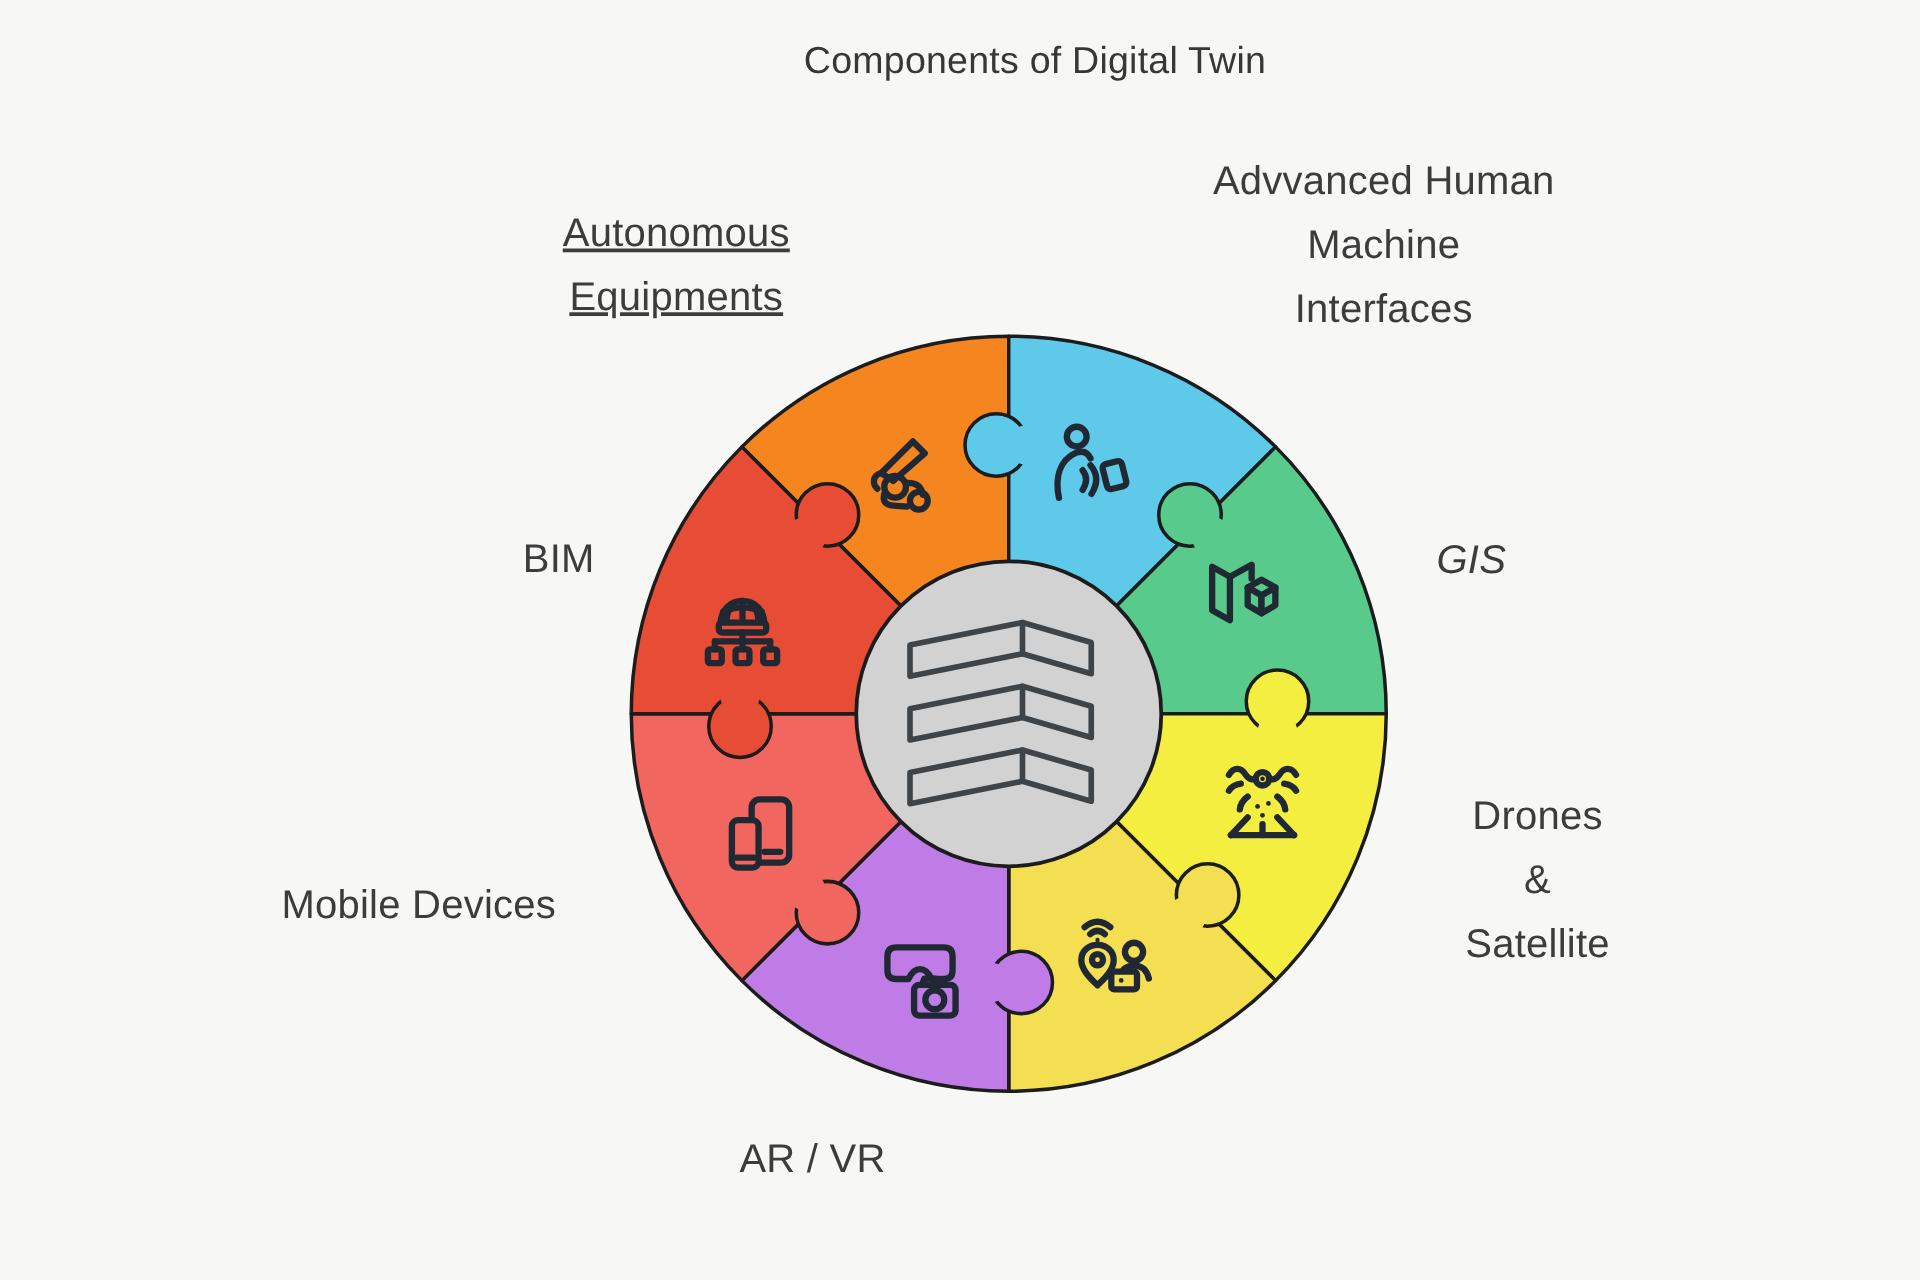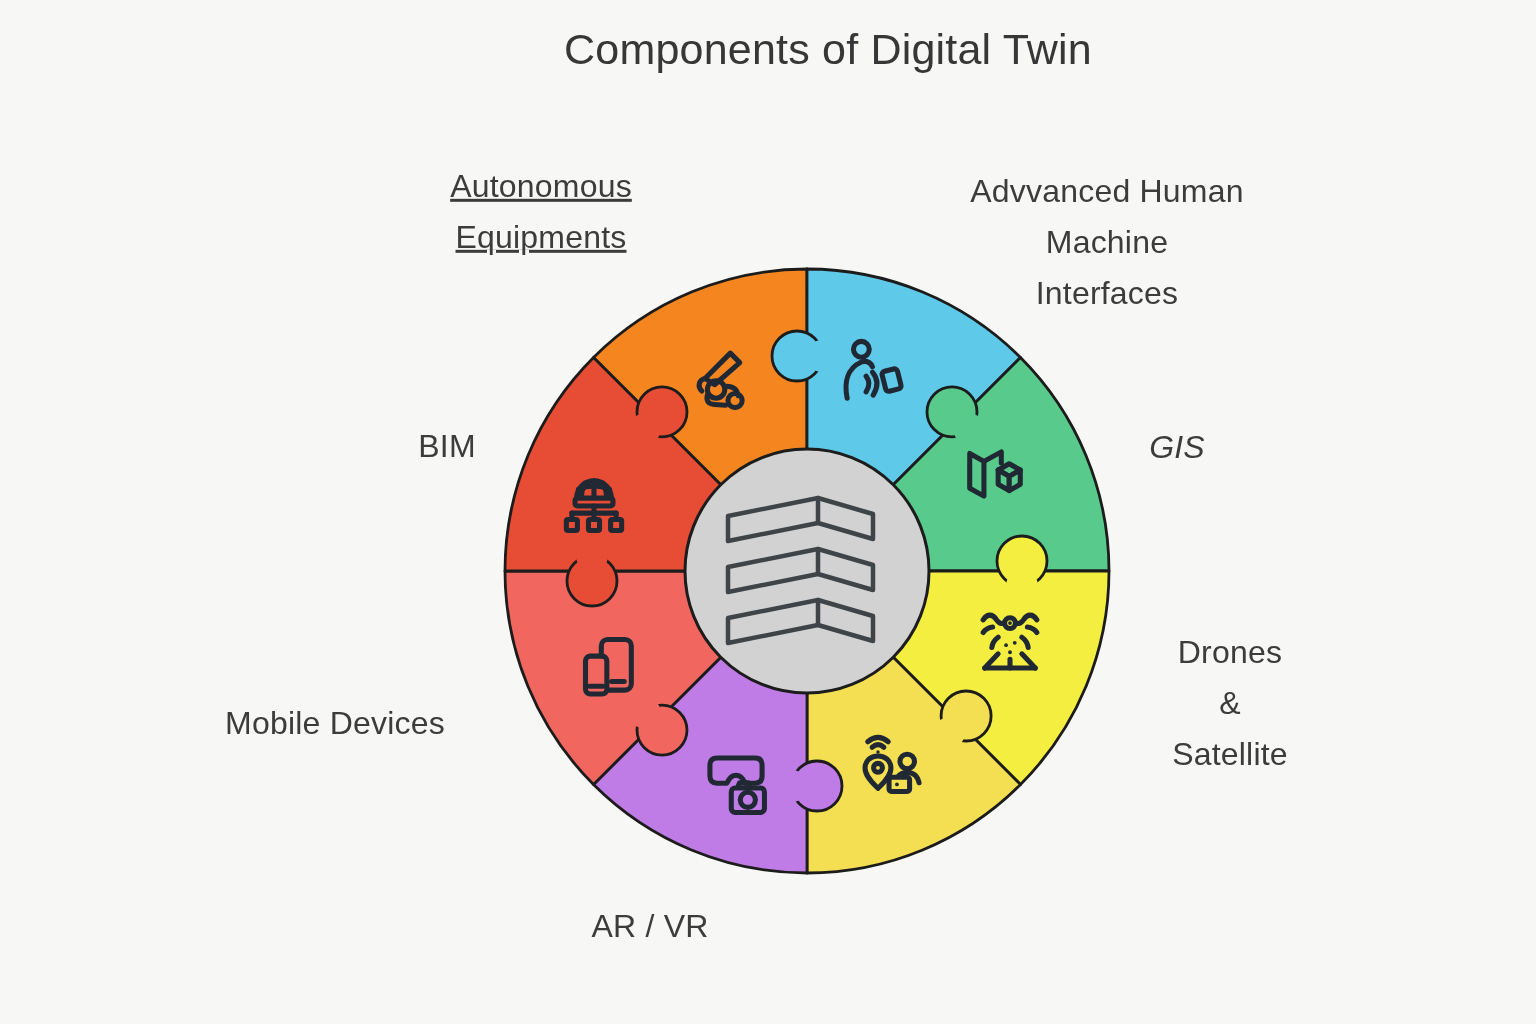--- a/index.html
+++ b/index.html
@@ -5,25 +5,25 @@
   html,body{margin:0;padding:0;}
   body{font-family:"Liberation Sans", sans-serif; background:#ffffff;}
   #canvas{position:relative; width:1536px; height:1024px; background:#f7f7f5; overflow:hidden;}
   #wheel{position:absolute; left:0; top:0;}
   .lbl{
     position:absolute; transform:translate(-50%,-50%);
     white-space:pre-line; text-align:center;
     font-size:32px; line-height:1.6; color:#3c3c3c; font-weight:400;
     letter-spacing:0.2px;
   }
-  #lbl-title{font-size:43px; color:#373737;}
+  #lbl-title{font-size:30px; color:#373737;}
   
   #lbl-title{left:828px; top:49px;}
   #lbl-0{left:541px;  top:212px;text-decoration:underline;}
-  #lbl-1{left:1107px; top:196px;margin-top:47px;}
+  #lbl-1{left:1107px; top:196px;}
   #lbl-2{left:1177px; top:448px;font-style:italic;}
   #lbl-3{left:1230px; top:704px;}
   #lbl-4{left:1117px; top:939px;}
   #lbl-5{left:614px;  top:927px;margin-left:36px;}
   #lbl-6{left:335px;  top:697px;margin-top:27px;}
   #lbl-7{left:447px;  top:447px;}
 </style>
 </head>
 <body>
 

